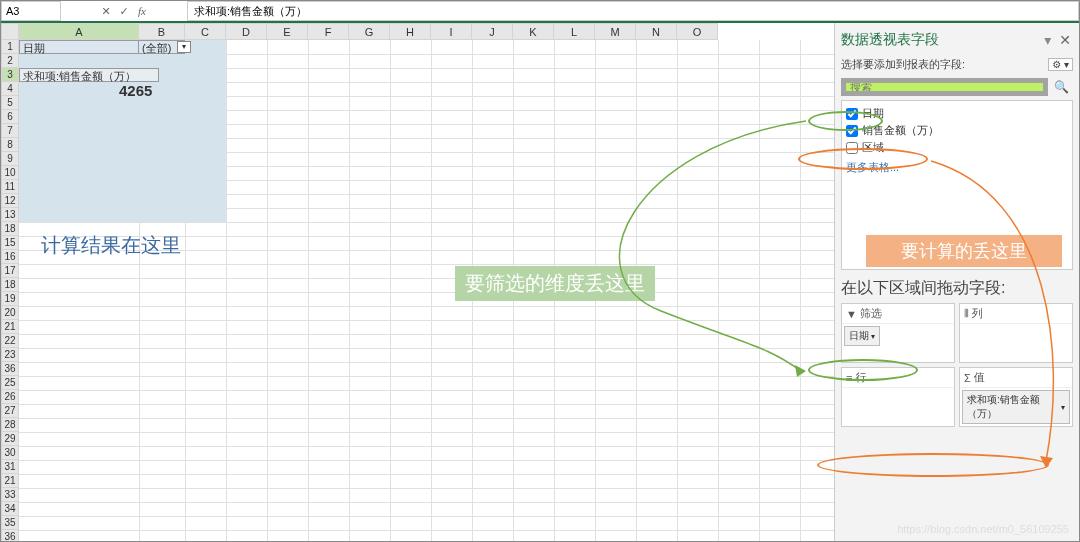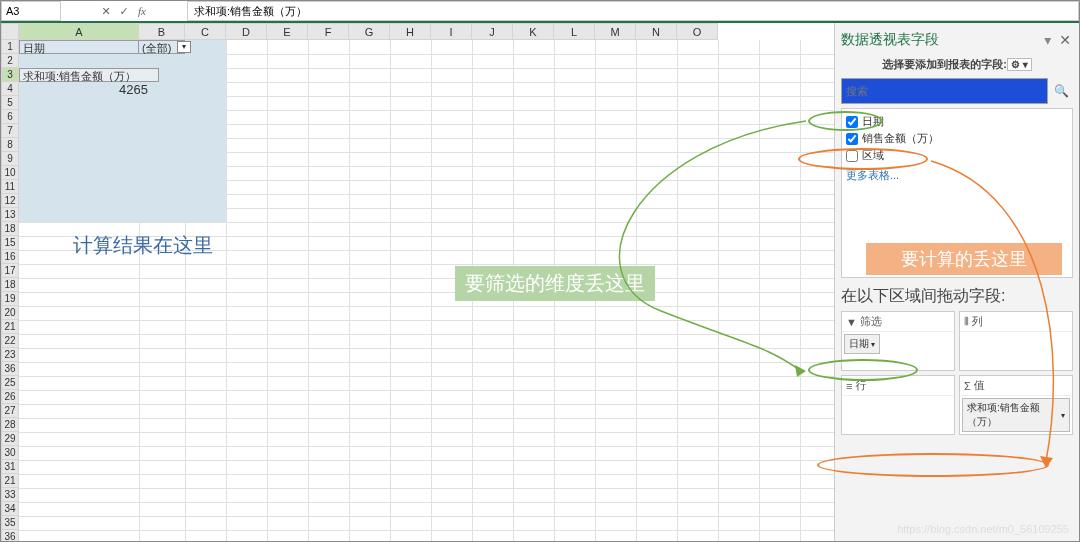--- a/index.html
+++ b/index.html
@@ -30,40 +30,40 @@
 .row-headers { position: absolute; left: 0; top: 17px; }
 .rh { width: 18px; height: 14px; border: 1px solid #d4d4d4; border-top: none; background: #e6e6e6; text-align: center; font-size: 10px; line-height: 13px; }
 .rh.sel { background: #c5e0b4; }
 
 .cells { position: absolute; left: 18px; top: 17px; right: 0; bottom: 0; }
 .pivot-area { position: absolute; left: 0; top: 0; width: 207px; height: 182px; background: #d5e3ed; }
 .pt-h1 { position: absolute; left: 0; top: 0; width: 120px; height: 14px; border: 1px solid #999; background: #dce6f0; padding: 0 3px; font-size: 11px; }
 .pt-h2 { position: absolute; left: 120px; top: 0; width: 46px; height: 14px; border: 1px solid #999; border-left: none; background: #dce6f0; padding: 0 3px; font-size: 11px; }
 .pt-filter { position: absolute; left: 158px; top: 1px; width: 14px; height: 12px; border: 1px solid #888; background: #fff; font-size: 8px; text-align: center; line-height: 9px; }
 .pt-label { position: absolute; left: 0; top: 28px; width: 140px; height: 14px; border: 1px solid #999; background: #e8edf2; padding: 0 3px; font-size: 11px; }
-.pt-val { position: absolute; left: 100px; top: 42px; font-size: 13px; text-align: right; }
+.pt-val { position: absolute; left: 100px; top: 42px; font-size: 15px; text-align: right; font-weight: bold; }
 
 
 .vline { position: absolute; top: 0; bottom: 0; width: 1px; background: #e0e0e0; }
 .hline { position: absolute; left: 0; right: 0; height: 1px; background: #e0e0e0; }
 
 
 .annot { position: absolute; font-size: 20px; padding: 4px 10px; }
 .annot.blue { color: #3b6aa0; }
 .annot.green { background: #b5d5a7; color: #fff; }
 .annot.orange { background: #f4b183; color: #fff; }
 
 
 .pane { width: 245px; background: #f3f3f3; border-left: 1px solid #ccc; display: flex; flex-direction: column; padding: 4px 6px 6px; position: relative; }
 .pane-title { font-size: 14px; color: #217346; padding: 4px 0; display: flex; align-items: center; justify-content: space-between; }
 .pane-close { cursor: pointer; color: #666; padding: 0 2px; }
-.pane-sub { font-size: 11px; color: #444; padding: 4px 0; display: flex; justify-content: center; align-items: center; font-weight: bold; }
+.pane-sub { font-size: 11px; color: #444; padding: 4px 0; display: flex; justify-content: space-between; align-items: center; }
 .gear { border: 1px solid #bbb; background: #fff; padding: 0 3px; font-size: 10px; }
 .search-row { display: flex; align-items: center; gap: 2px; margin: 2px 0 4px; }
-.search-inp { flex: 1; border: 1px solid #a3a3a3; background: #1d4ed8; height: 26px; padding: 0 4px; font-size: 11px; }
+.search-inp { flex: 1; border: 5px solid #a3a3a3; background: #bef264; height: 18px; padding: 0 4px; font-size: 11px; }
 .search-ic { color: #2e75b6; font-size: 12px; padding: 0 4px; }
 .field-list { background: #fff; border: 1px solid #ccc; height: 170px; padding: 4px; position: relative; }
 .field { display: flex; align-items: center; gap: 4px; font-size: 11px; padding: 1px 0; }
 .field input { width: 12px; height: 12px; }
 .more { color: #2e75b6; font-size: 11px; padding: 4px 0; cursor: pointer; }
 .drag-lbl { font-size: 16px; color: #444; padding: 8px 0 4px; }
 .drop-zones { display: grid; grid-template-columns: 1fr 1fr; gap: 4px; }
 .dz { border: 1px solid #ccc; background: #fff; min-height: 60px; display: flex; flex-direction: column; }
 .dz-h { font-size: 11px; color: #555; padding: 2px 4px; border-bottom: 1px solid #eee; display: flex; align-items: center; gap: 3px; }
 .dz-body { flex: 1; padding: 2px; }
@@ -205,21 +205,21 @@
           </div>
         <div class="pivot-area"></div>
         <div class="pt-h1">日期</div>
         <div class="pt-h2">(全部)</div>
         <div class="pt-filter">▾</div>
         <div class="pt-label">求和项:销售金额（万）</div>
         <div class="pt-val">4265</div>
       </div>
     </div>
 
-    <div class="annot blue" style="left:62px; top:205px;">计算结果在这里</div>
+    <div class="annot blue" style="left:30px; top:205px;">计算结果在这里</div>
     <div class="annot green" style="left:454px; top:243px;">要筛选的维度丢这里</div>
   </div>
 
   <div class="pane">
     <div class="pane-title">
       <span>数据透视表字段</span>
       <span style="display:flex;gap:6px;align-items:center;">
         <span style="color:#888;">▾</span>
         <span class="pane-close">✕</span>
       </span>

